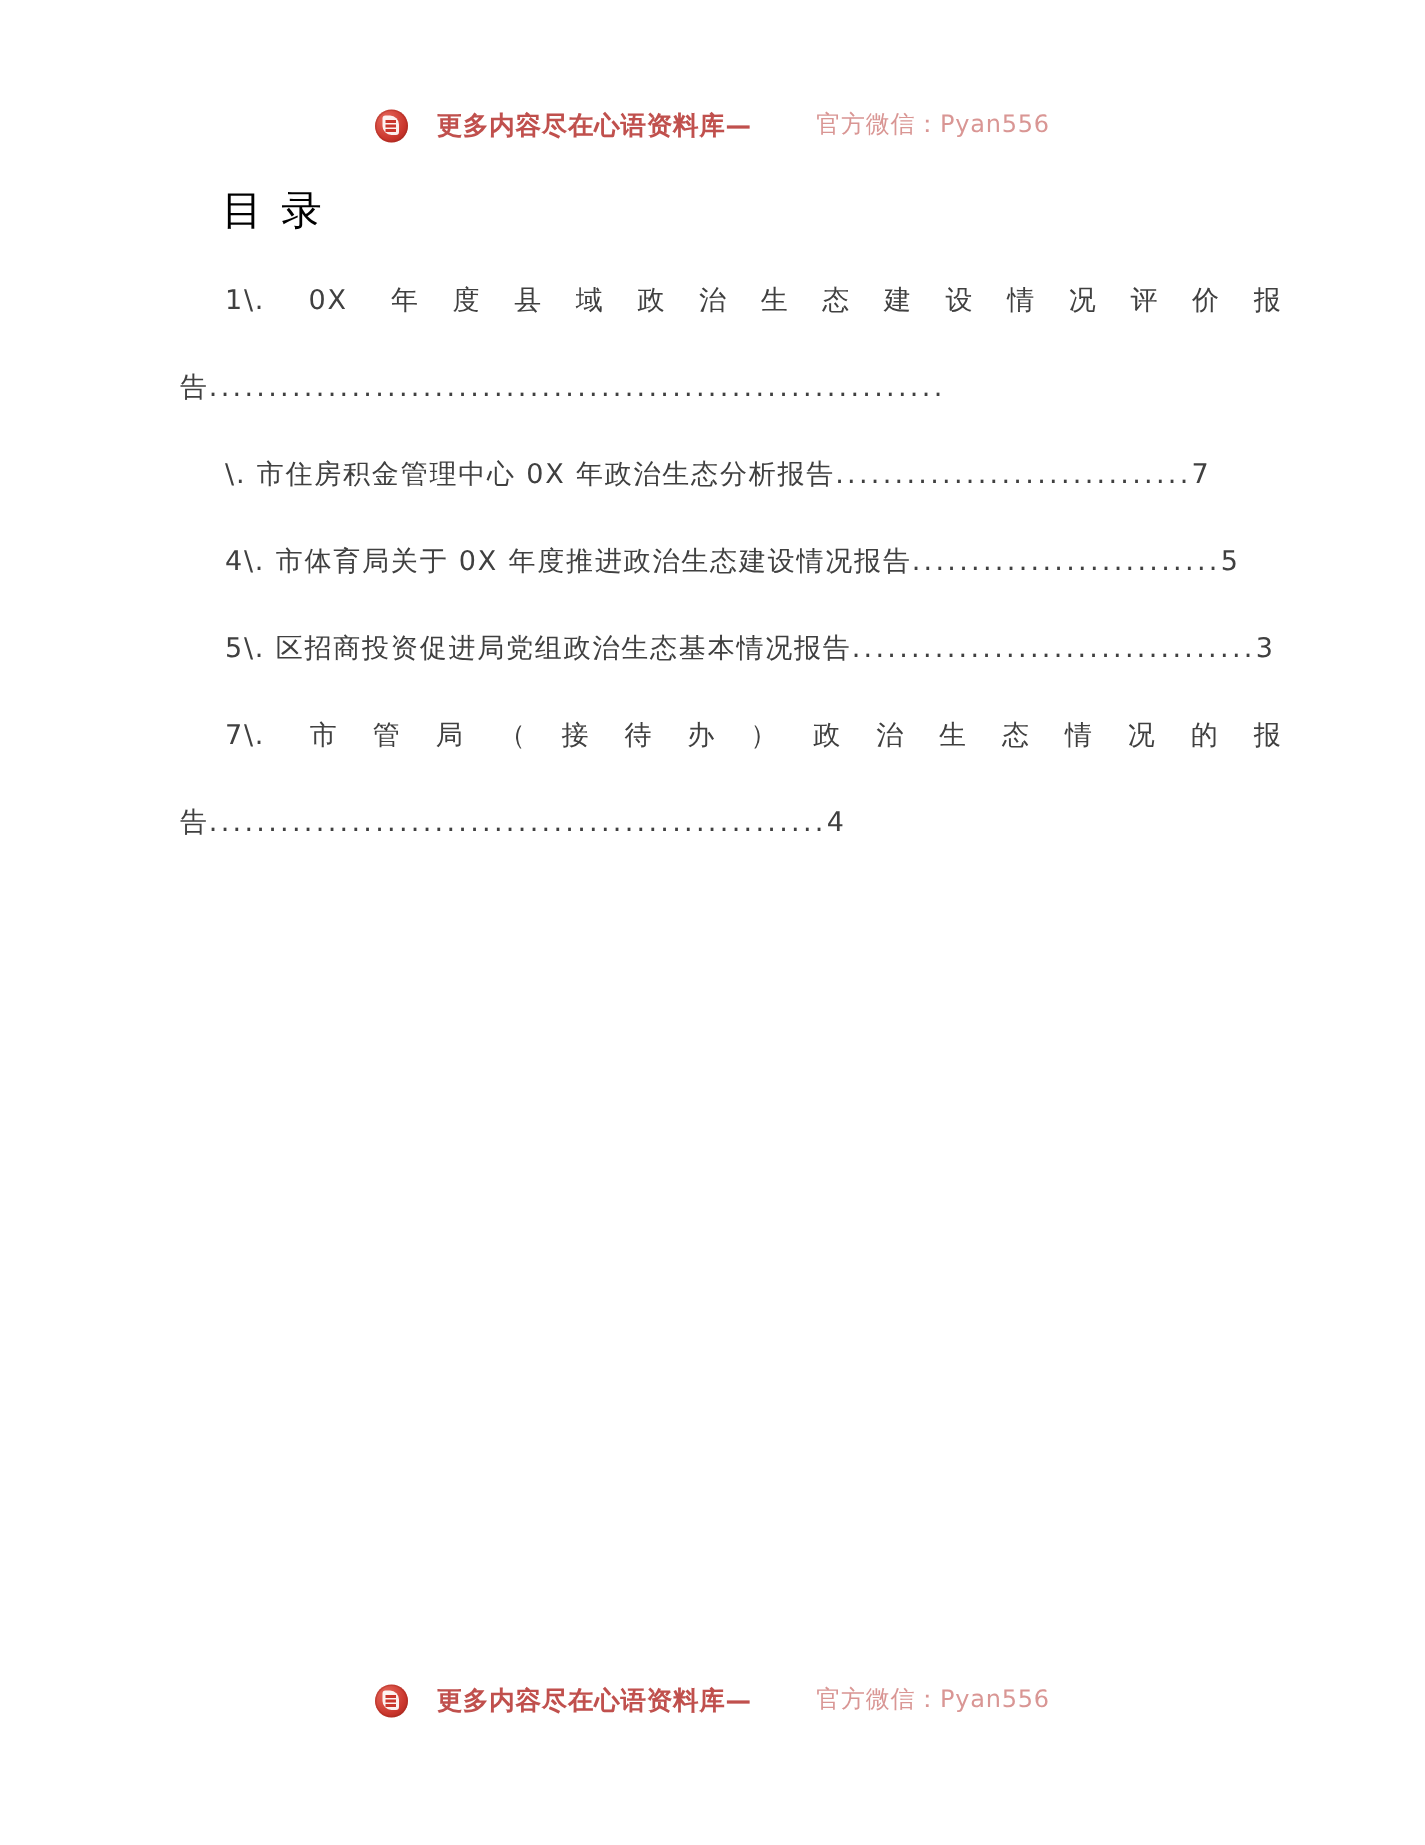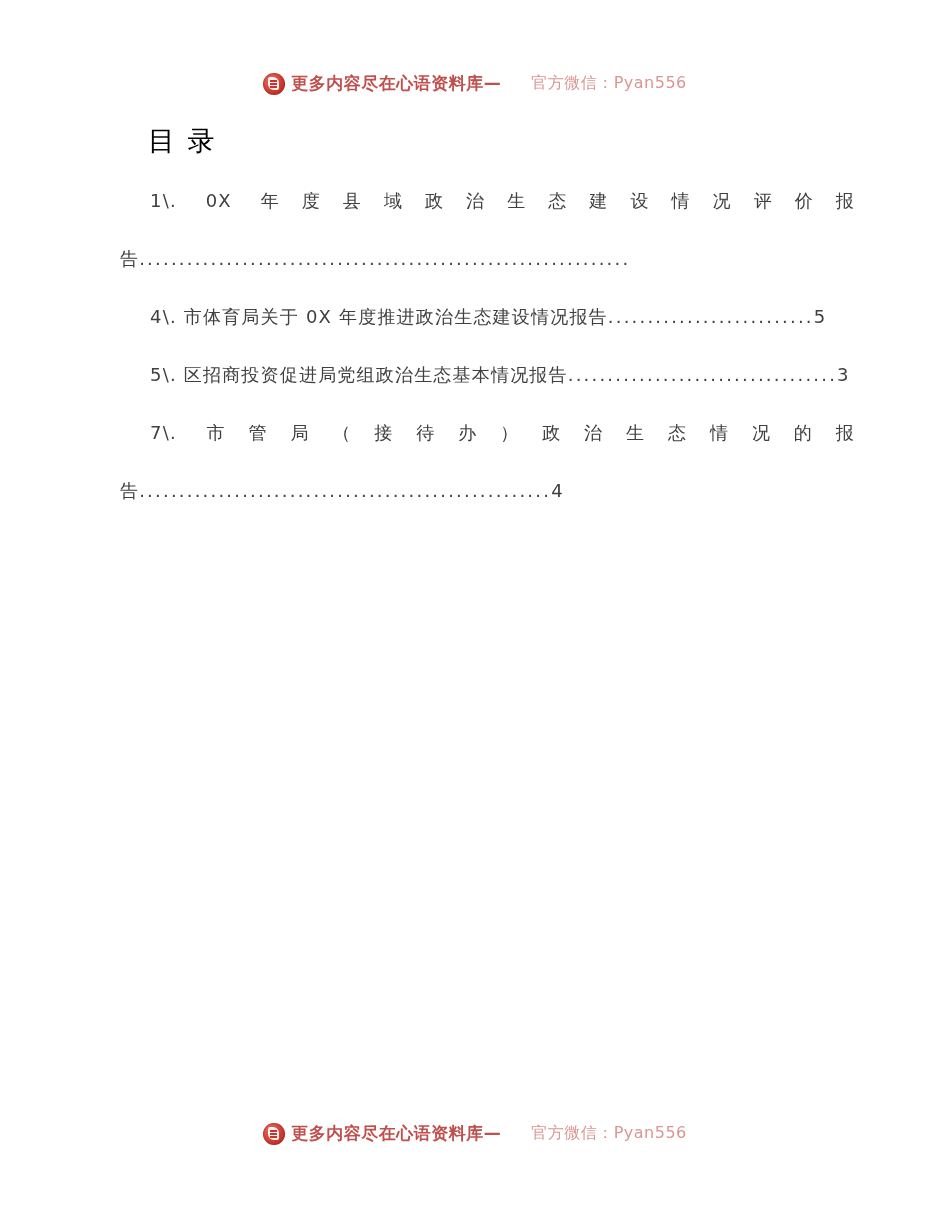--- a/index.html
+++ b/index.html
@@ -22,21 +22,21 @@
   }
 
   
   .watermark {
     position: absolute;
     left: 0;
     width: 950px;
     display: flex;
     justify-content: center;
     align-items: center;
-    gap: 6px;
+    gap: 19px;
     white-space: nowrap;
   }
   .watermark-top { top: 72px; }
   .watermark-bottom { top: 1122px; }
 
   .wm-logo {
     width: 22px;
     height: 22px;
     border-radius: 50%;
     background: radial-gradient(circle at 35% 32%, #e86a5e 0%, #c9352c 62%, #9d211b 100%);
@@ -130,20 +130,24 @@
 
   <div class="doc">
 
     <div class="toc-title">目  录</div>
 
     <p class="toc-entry">
       <span class="indent"></span><span>1\.</span>
       <span>0X 年度县域政治生态建设情况评价报告</span><span class="dots">..............................................................</span><span></span>
     </p>
 
+    <p class="toc-entry">
+      <span class="indent"></span><span>\.</span>
+      <span>市住房积金管理中心 0X 年政治生态分析报告</span><span class="dots">..............................</span><span>7</span>
+    </p>
 
 
     <p class="toc-entry">
       <span class="indent"></span><span>4\.</span>
       <span>市体育局关于 0X 年度推进政治生态建设情况报告</span><span class="dots">..........................</span><span>5</span>
     </p>
 
     <p class="toc-entry">
       <span class="indent"></span><span>5\.</span>
       <span>区招商投资促进局党组政治生态基本情况报告</span><span class="dots">..................................</span><span>3</span>

